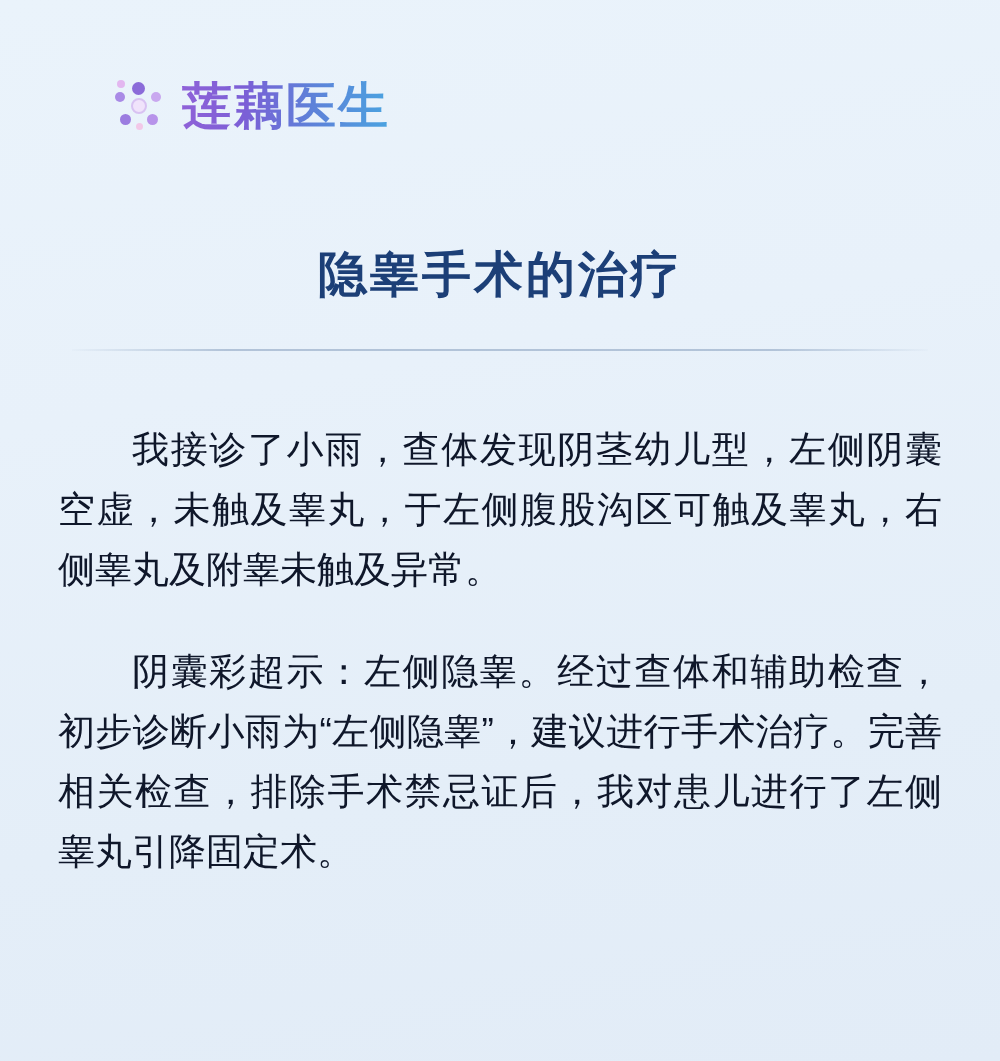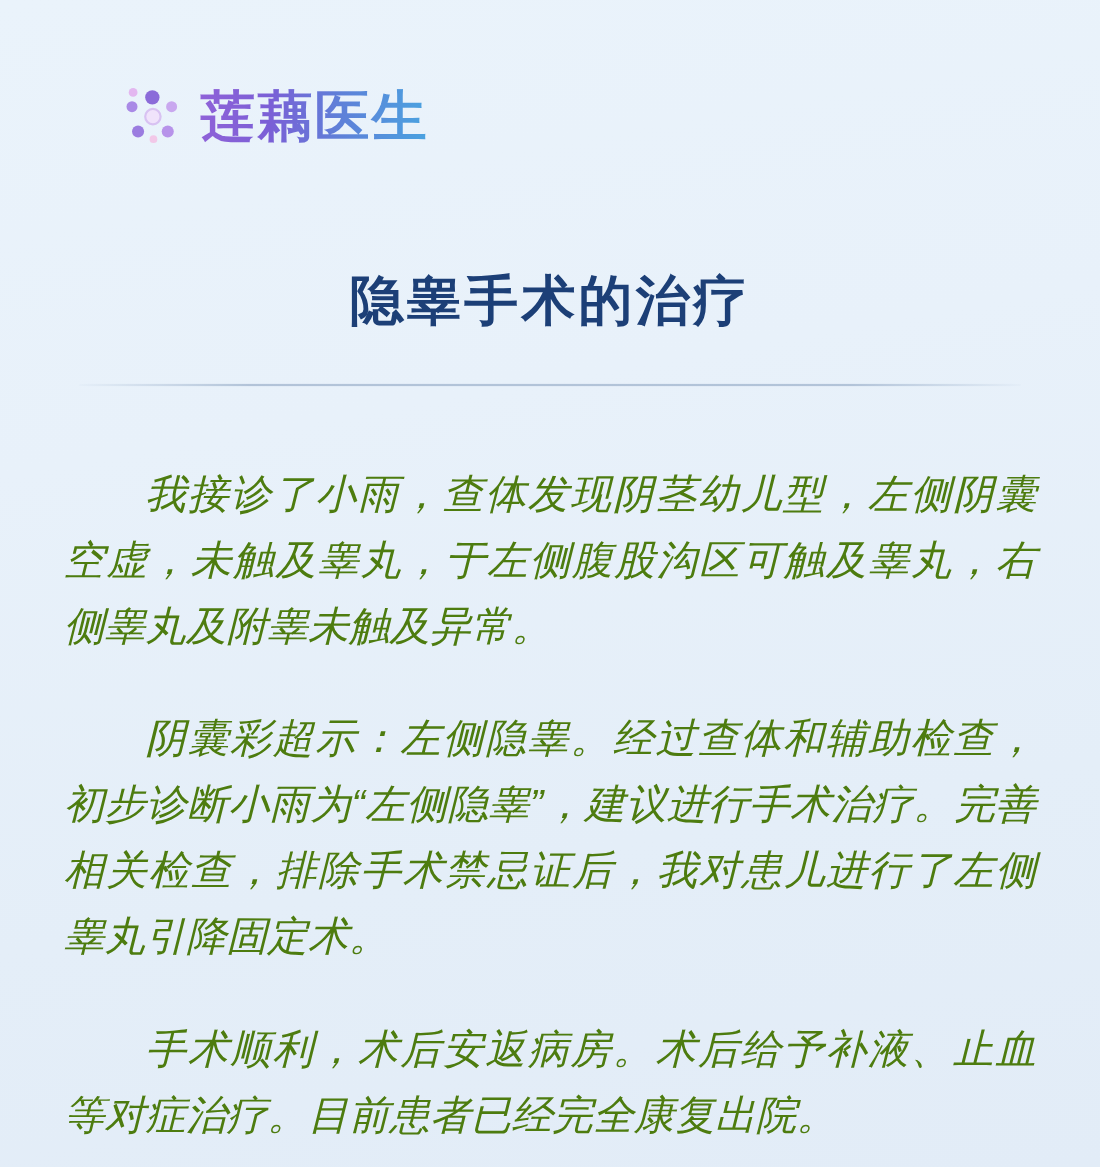--- a/index.html
+++ b/index.html
@@ -89,27 +89,26 @@
   
   .content {
     position: absolute;
     top: 420px;
     left: 58px;
     width: 884px;
   }
   .para {
     font-size: 37px;
     line-height: 1.62;
-    color: #4d7c0f;
+    color: #0f172a;
     text-align: justify;
     text-indent: 2em;
     margin: 0 0 42px 0;
     letter-spacing: 0px;
     word-break: break-all;
-    font-style: italic;
   }
   .para:last-child { margin-bottom: 0; }
 </style>
 </head>
 <body>
 
 <div class="page">
 
   <div class="brand">
     <div class="brand-mark">
@@ -125,16 +124,15 @@
     <div class="brand-name">莲藕医生</div>
   </div>
 
   <h1 class="title">隐睾手术的治疗</h1>
 
   <div class="divider"></div>
 
   <div class="content">
     <p class="para">我接诊了小雨，查体发现阴茎幼儿型，左侧阴囊空虚，未触及睾丸，于左侧腹股沟区可触及睾丸，右侧睾丸及附睾未触及异常。</p>
     <p class="para">阴囊彩超示：左侧隐睾。经过查体和辅助检查，初步诊断小雨为“左侧隐睾”，建议进行手术治疗。完善相关检查，排除手术禁忌证后，我对患儿进行了左侧睾丸引降固定术。</p>
-    <p class="para">手术顺利，术后安返病房。术后给予补液、止血等对症治疗。目前患者已经完全康复出院。</p>
   </div>
 
 </div>
 
 </body></html>

